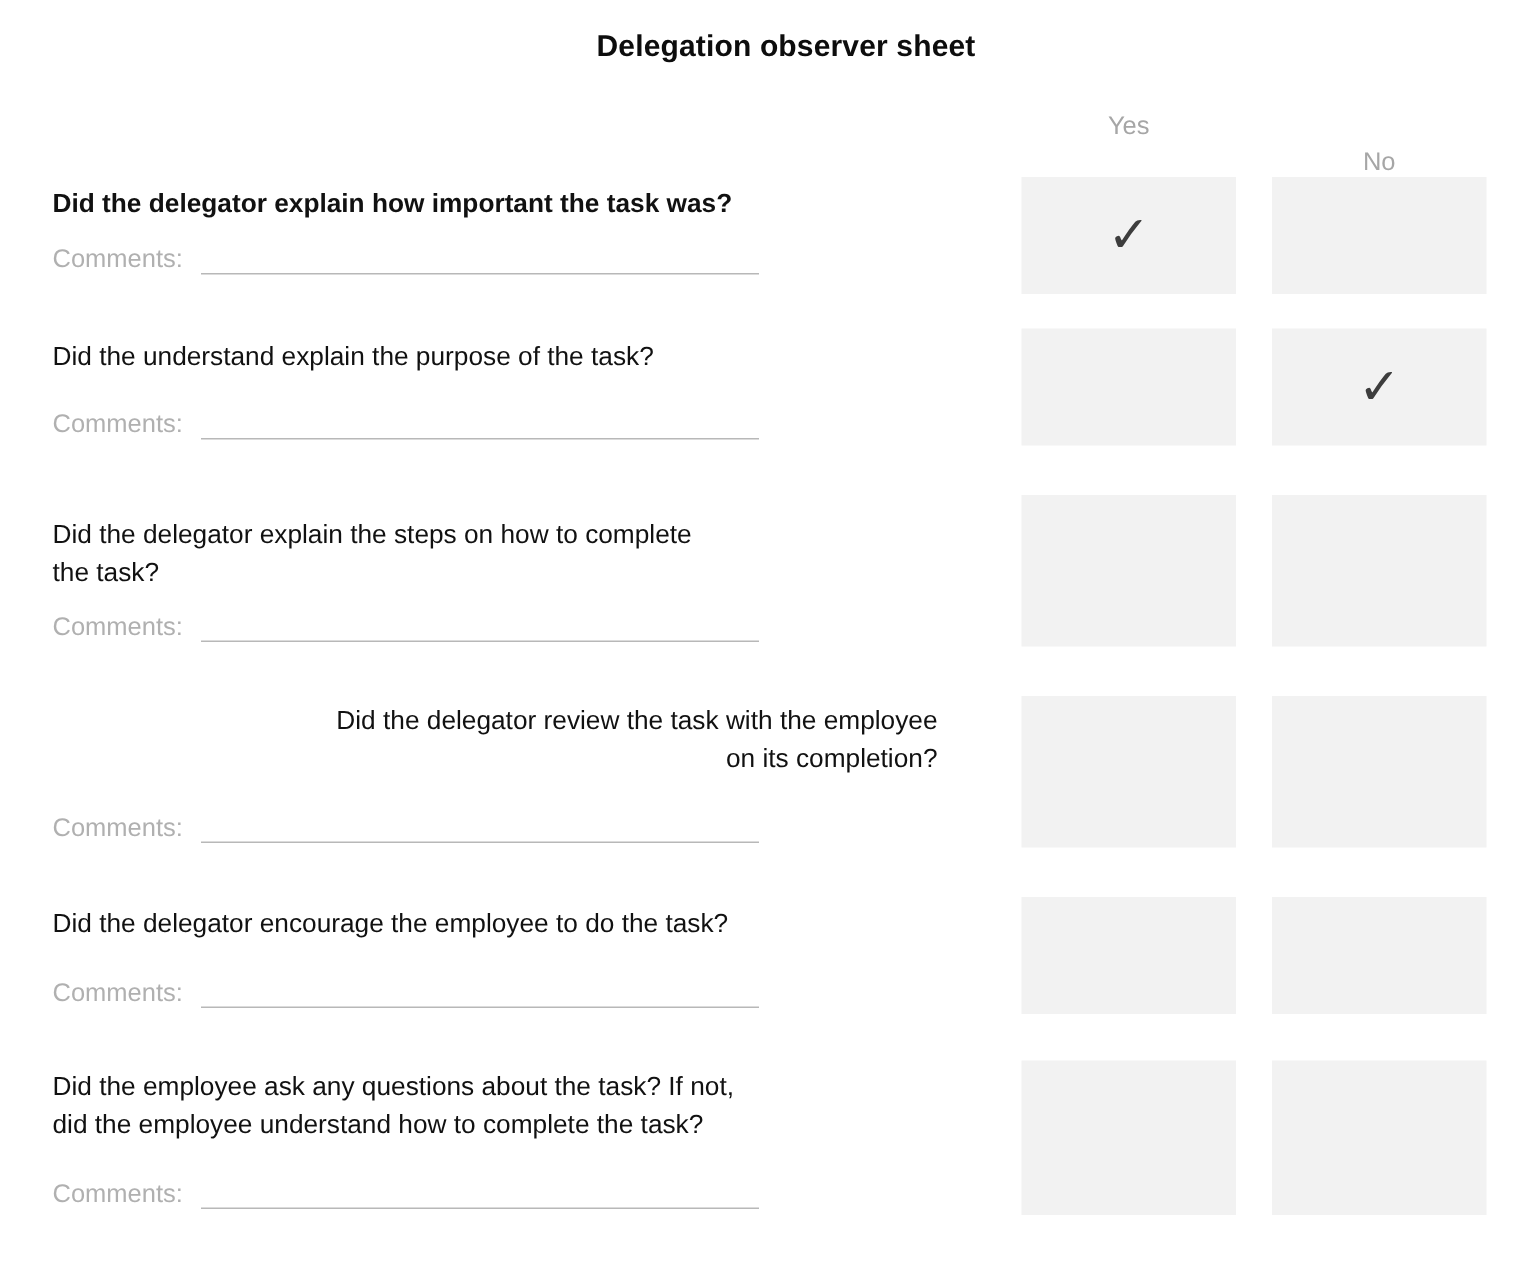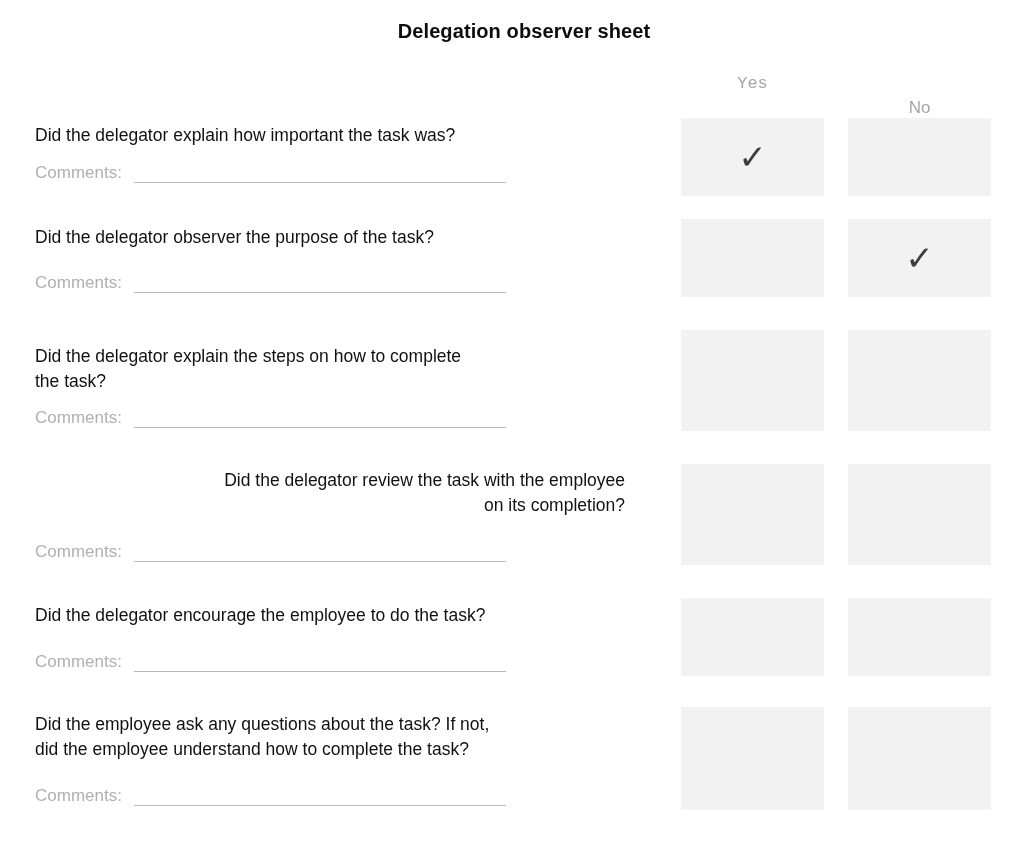--- a/index.html
+++ b/index.html
@@ -35,21 +35,21 @@
   }
 
   .col-header {
     position: absolute;
     top: 74px;
     font-size: 17px;
     color: #a6a6a6;
     text-align: center;
     font-weight: normal;
   }
-  .col-header.yes { left: 681px; width: 143px; font-family: Liberation Mono, monospace; }
+  .col-header.yes { left: 681px; width: 143px; }
   .col-header.no  { left: 848px; width: 143px; margin-top: 24px; }
 
   .row {
     position: absolute;
     left: 0;
     width: 1024px;
   }
 
   .question {
     position: absolute;
@@ -106,35 +106,35 @@
 <body>
 
 <div class="sheet">
 
   <div class="sheet-title">Delegation observer sheet</div>
 
   <div class="col-header yes">Yes</div>
   <div class="col-header no">No</div>
 
   <div class="row">
-    <div class="question" style="top:123px;">Did the delegator explain how important the task was?</div>
+    <div class="question" style="top:123px;font-weight:bold;">Did the delegator explain how important the task was?</div>
     <div class="comments" style="top:163px;">
       <span class="comments-label">Comments:</span>
       <span class="comments-line"></span>
     </div>
     <div class="checkcell yes" style="top:118px;height:78px;">
       <span class="checkmark">✓</span>
     </div>
     <div class="checkcell no" style="top:118px;height:78px;">
       
     </div>
   </div>
 
   <div class="row">
-    <div class="question" style="top:225px;">Did the delegator observer the purpose of the task?</div>
+    <div class="question" style="top:225px;">Did the understand explain the purpose of the task?</div>
     <div class="comments" style="top:273px;">
       <span class="comments-label">Comments:</span>
       <span class="comments-line"></span>
     </div>
     <div class="checkcell yes" style="top:219px;height:78px;">
       
     </div>
     <div class="checkcell no" style="top:219px;height:78px;">
       <span class="checkmark">✓</span>
     </div>

